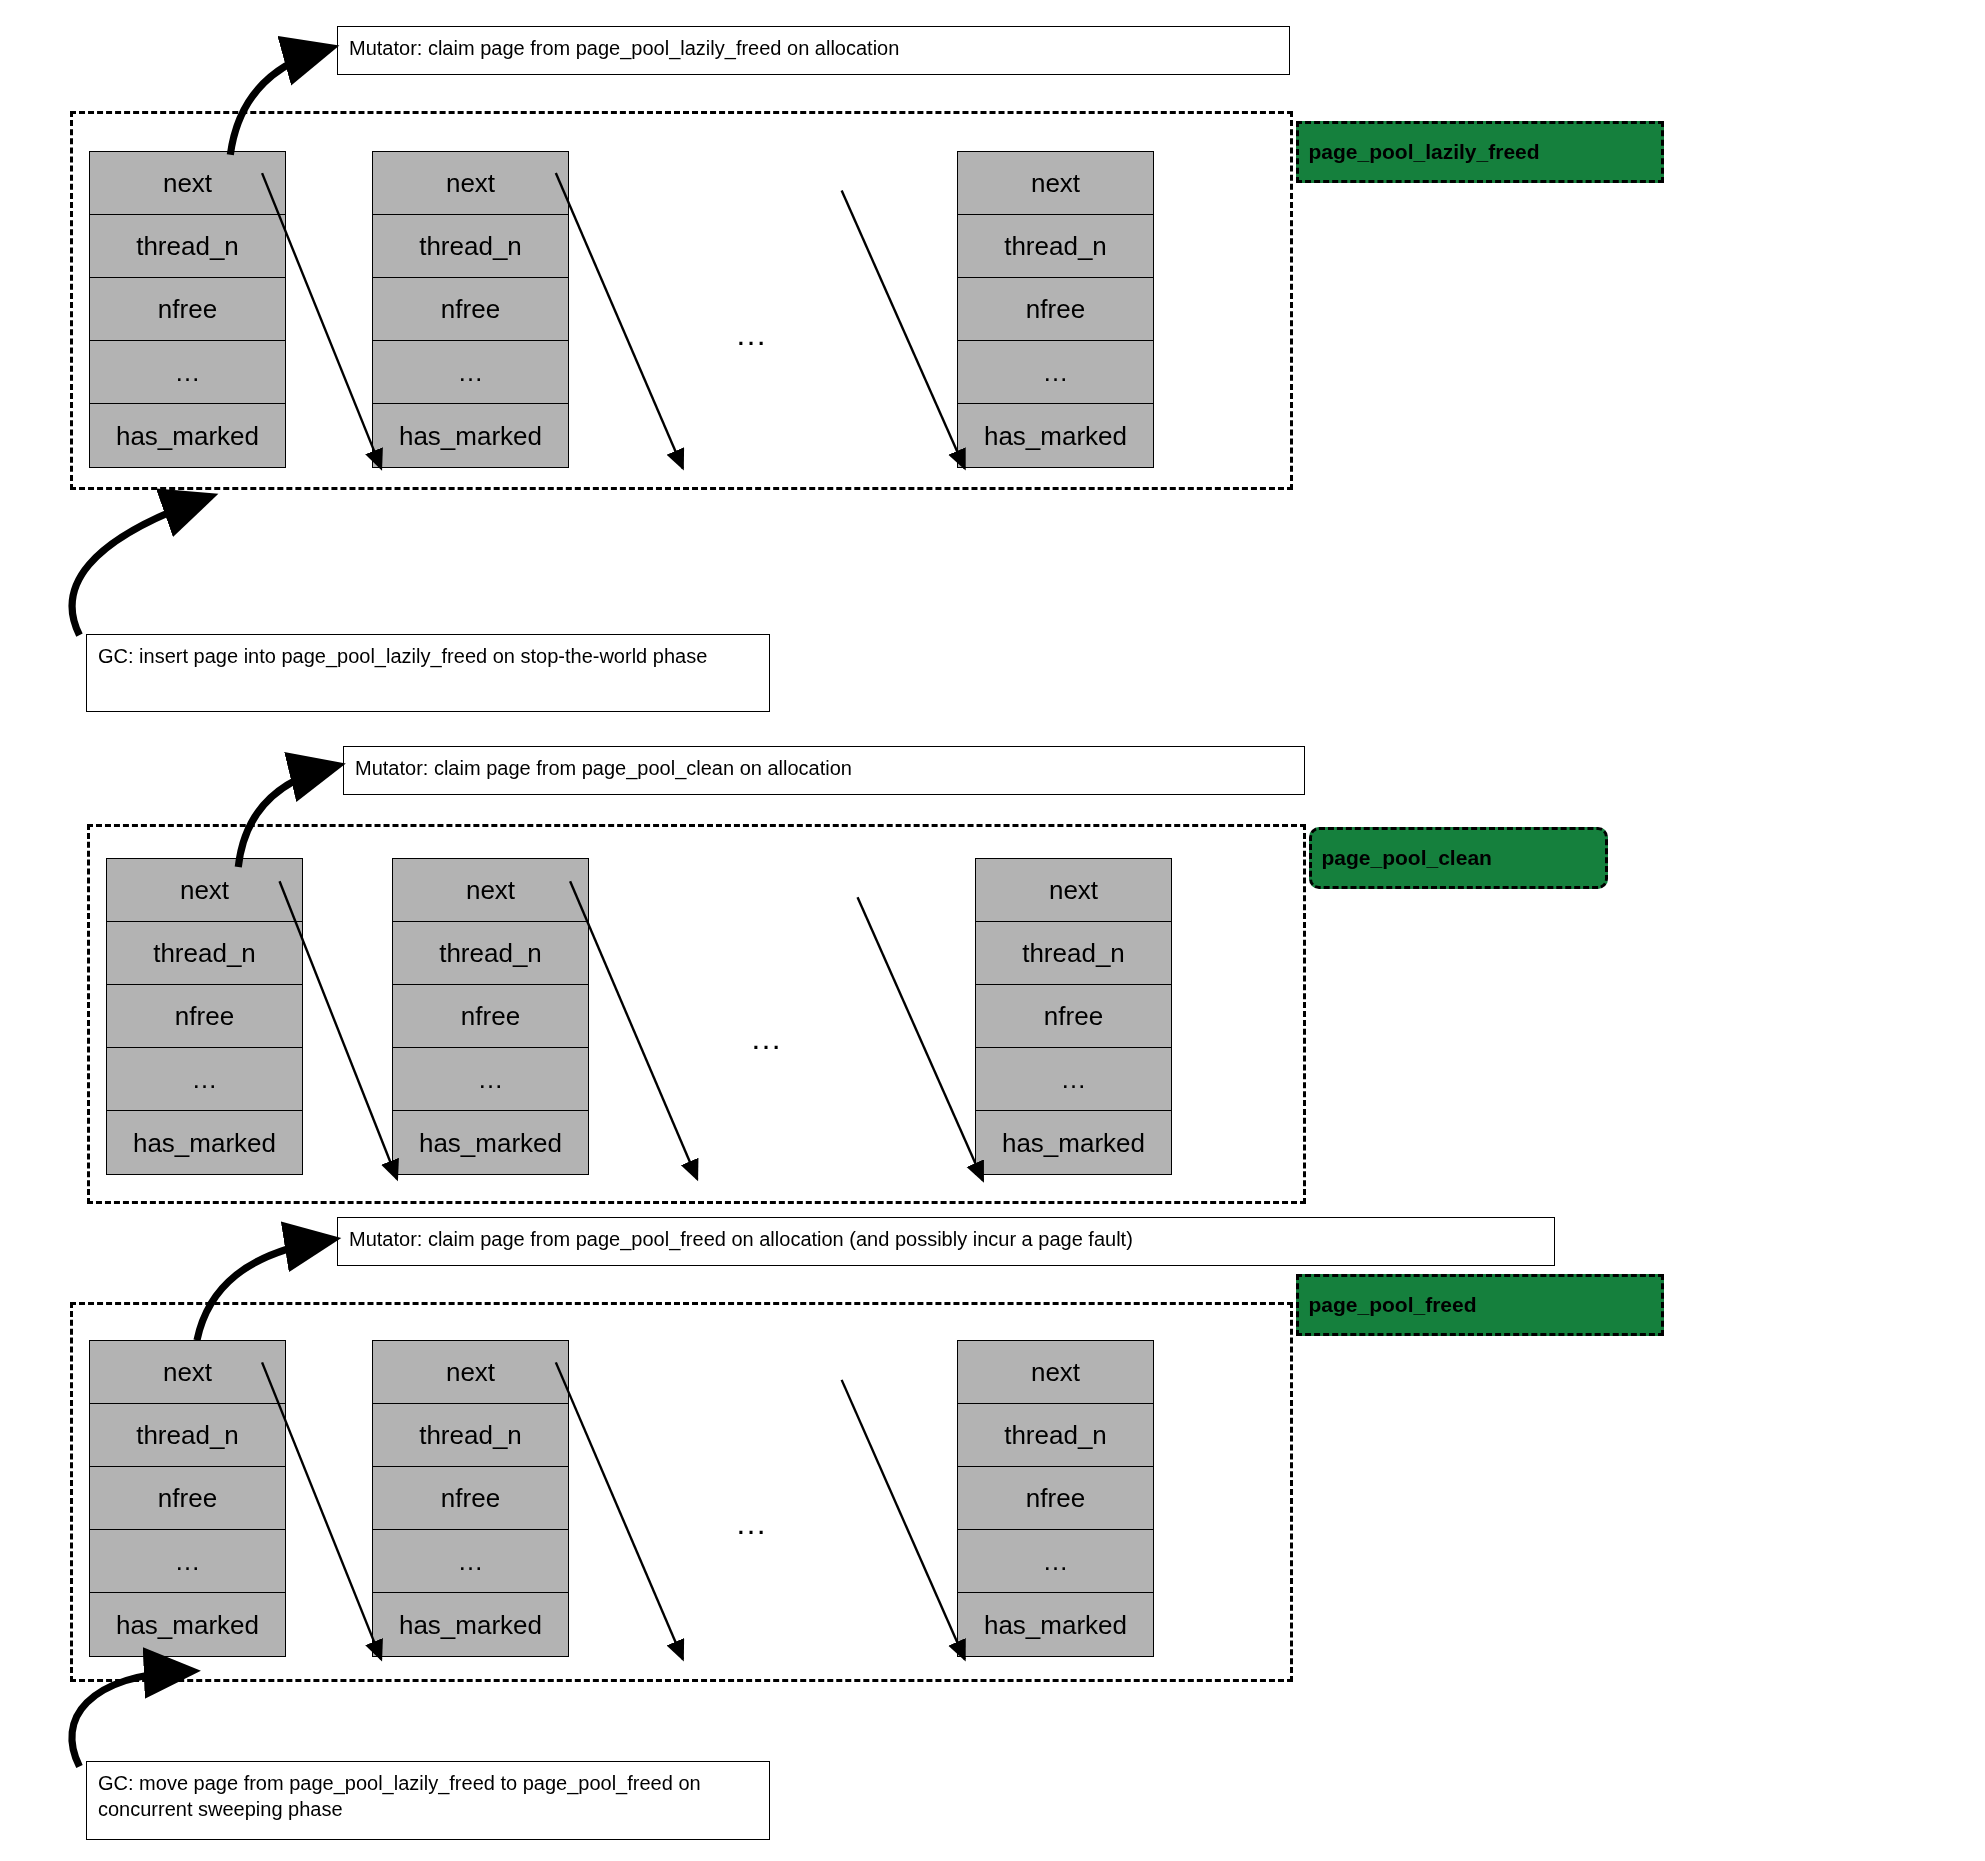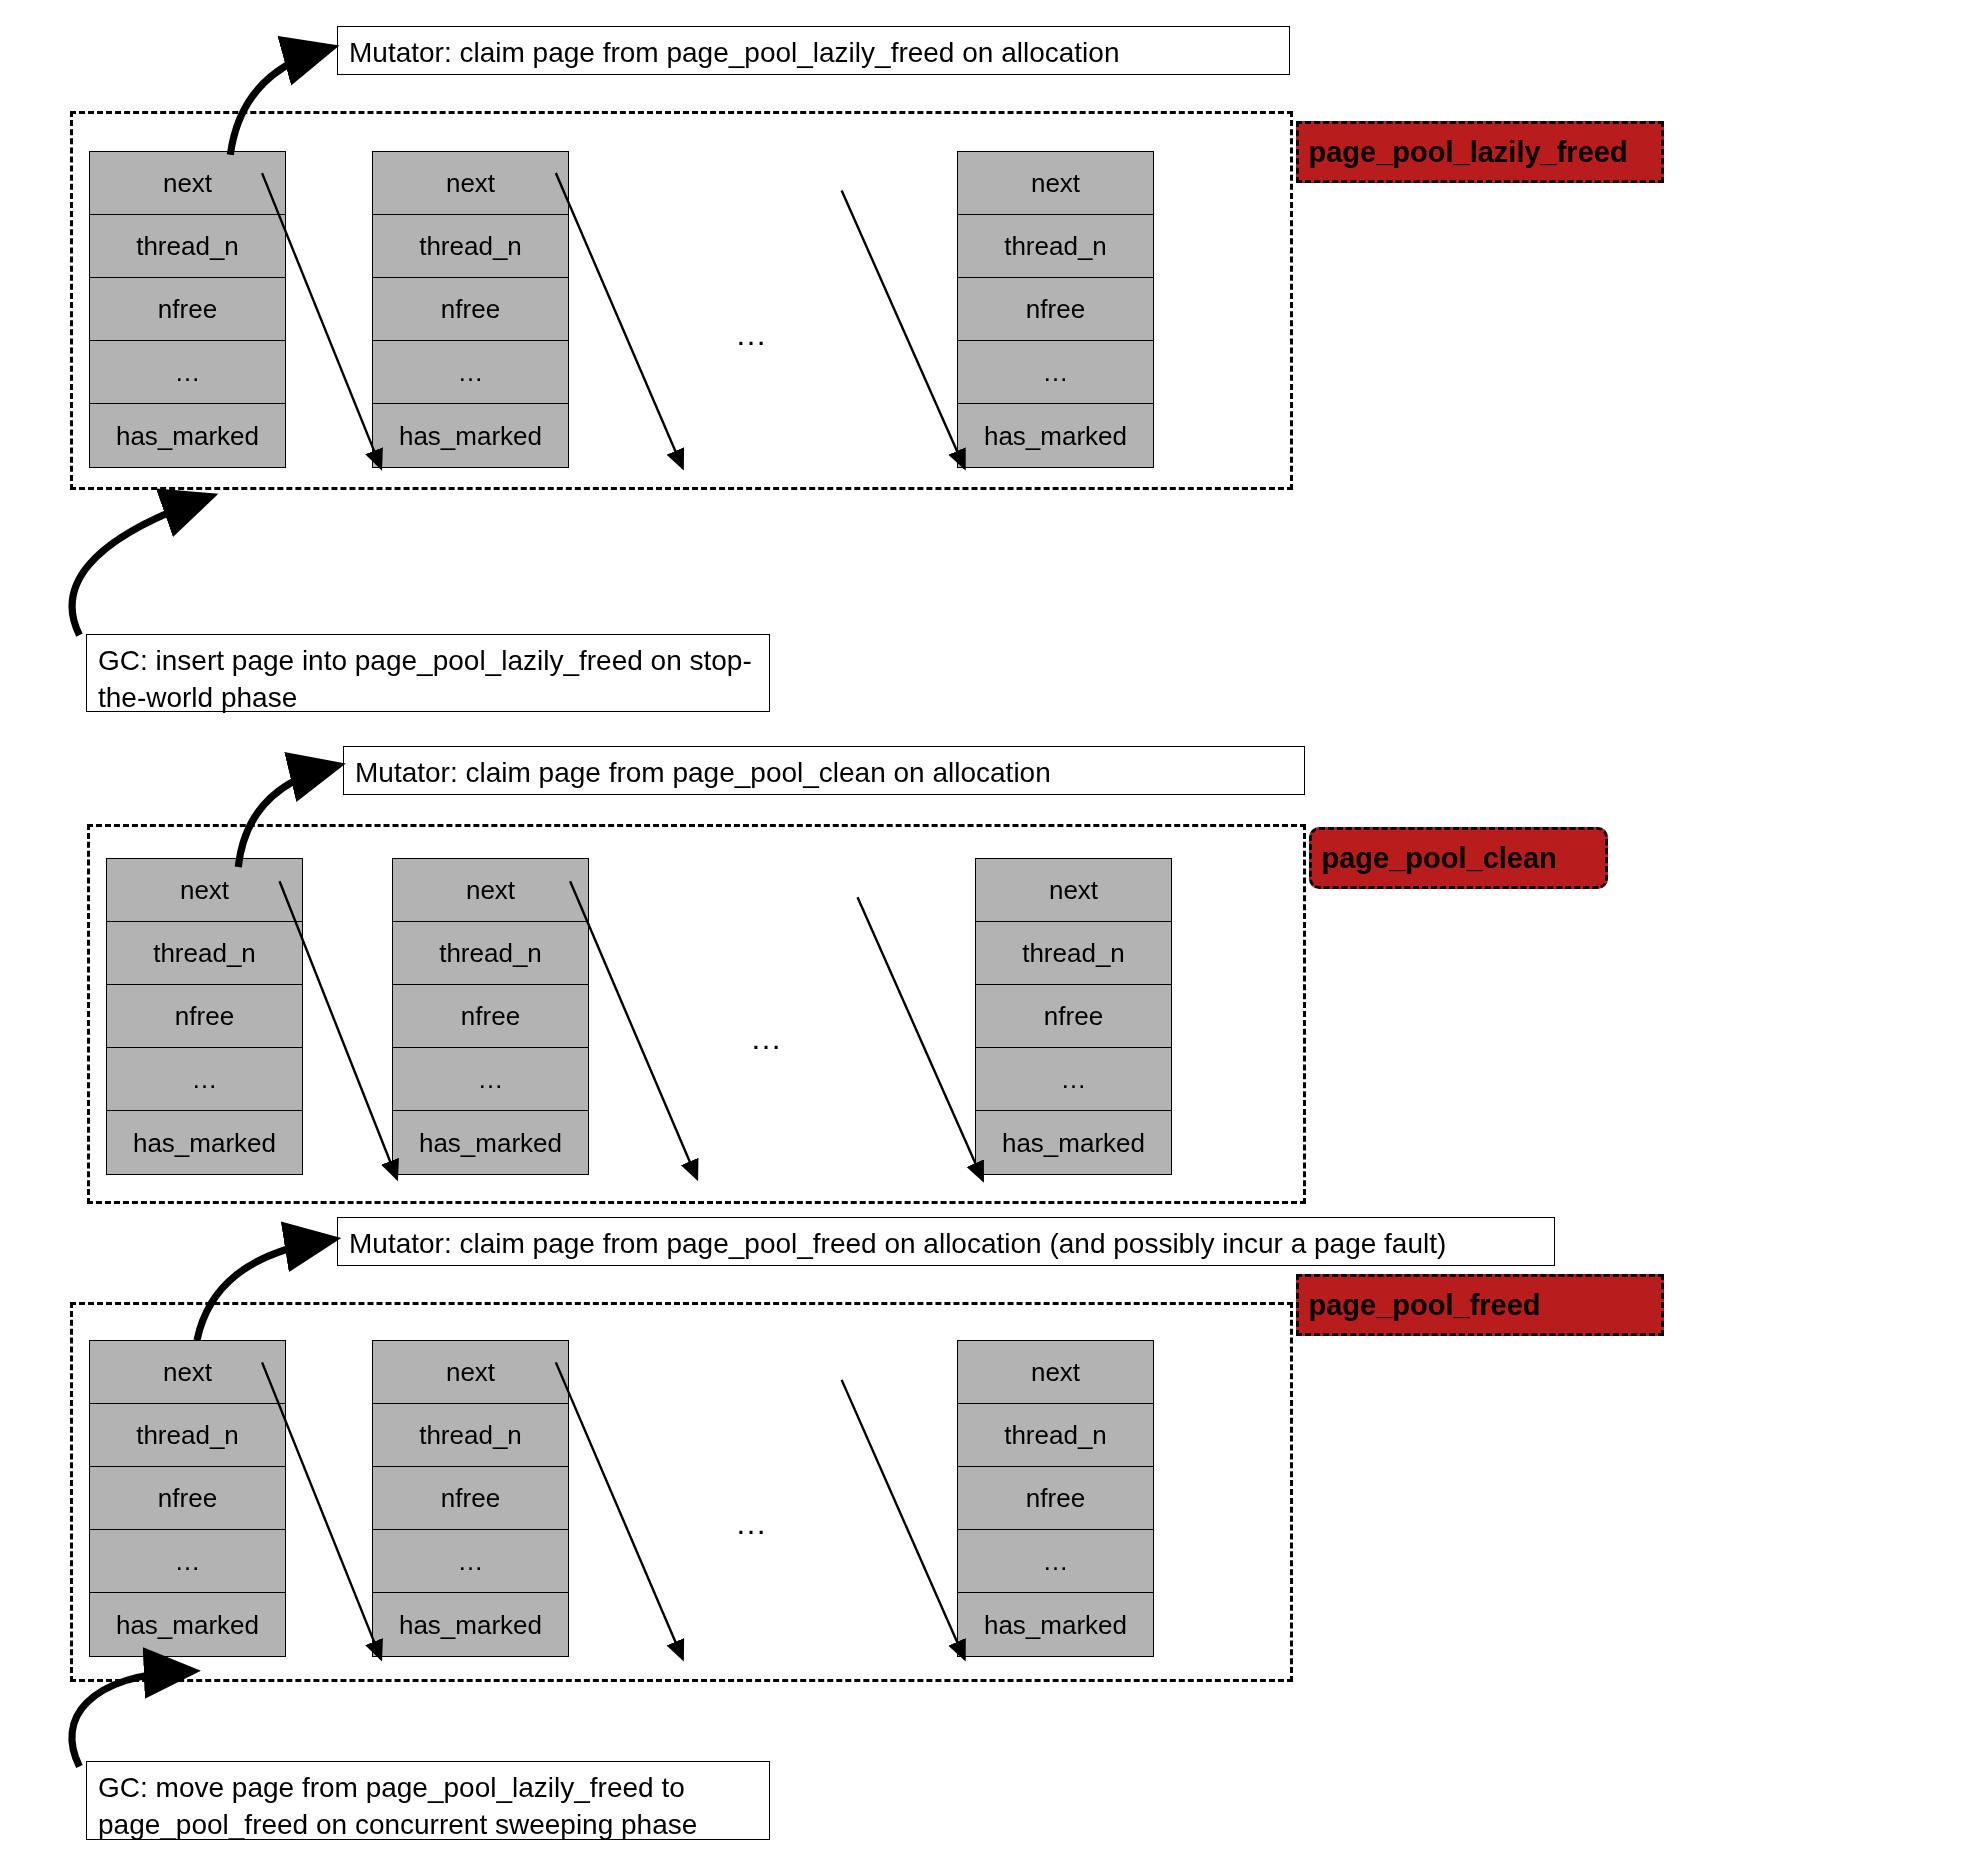--- a/index.html
+++ b/index.html
@@ -21,27 +21,27 @@
   
   .pool-box {
     position: absolute;
     border: 3.2px dashed #000000;
     box-sizing: border-box;
     background: #ffffff;
   }
   .pool-label {
     position: absolute;
     border: 3.2px dashed #000000;
-    background: #b91c1c;
+    background: #15803d;
     box-sizing: border-box;
     display: flex;
     align-items: center;
     padding-left: 9.5px;
     font-weight: bold;
-    font-size: 29px;
+    font-size: 21px;
     letter-spacing: 0px;
   }
   
   .page-struct {
     position: absolute;
     width: 197px;
     border: 1.6px solid #000000;
     box-sizing: border-box;
     background: #b3b3b3;
   }
@@ -63,21 +63,21 @@
     font-size: 32px;
     letter-spacing: 4px;
     color: #000000;
   }
   
   .note {
     position: absolute;
     border: 1.6px solid #000000;
     background: #ffffff;
     box-sizing: border-box;
-    font-size: 28px;
+    font-size: 20px;
     line-height: 1.32;
     padding: 8px 11px;
   }
   svg.overlay {
     position: absolute;
     left: 0;
     top: 0;
     width: 1985px;
     height: 1861px;
     pointer-events: none;

